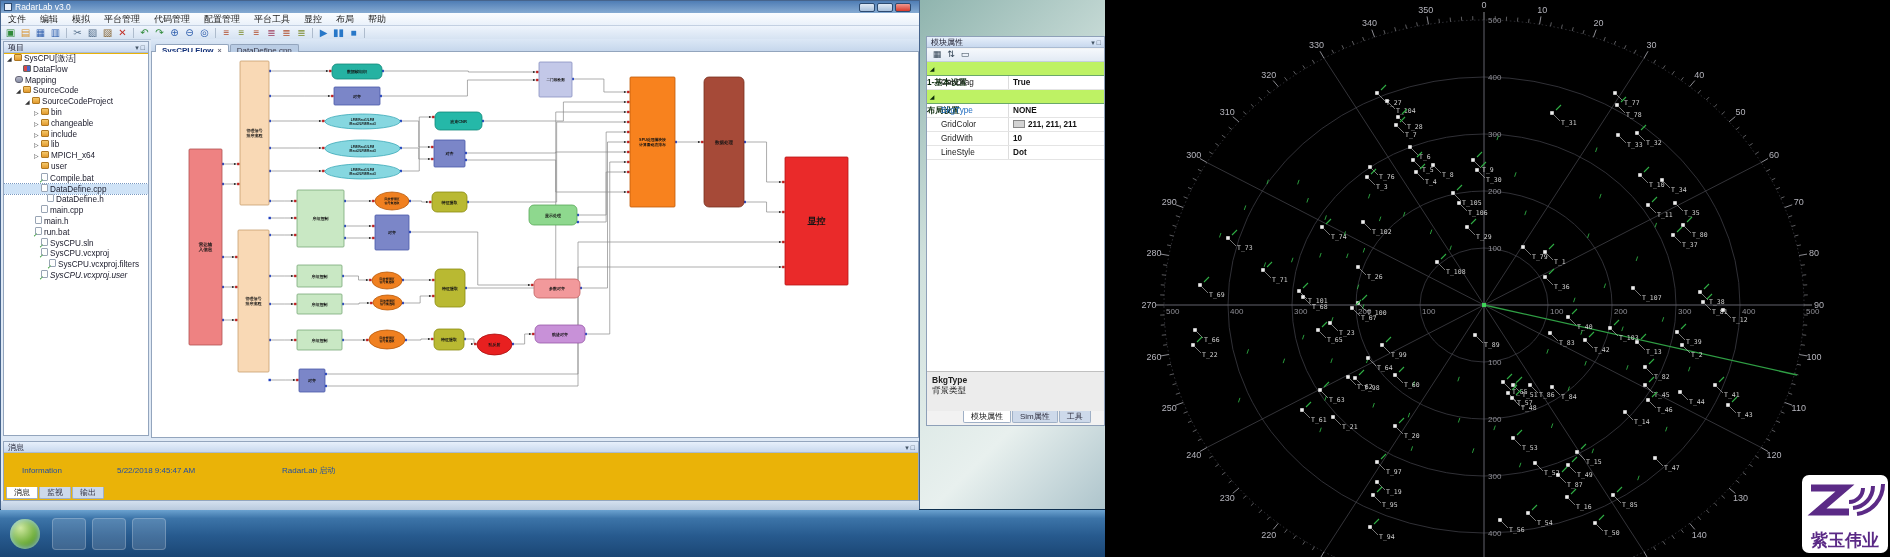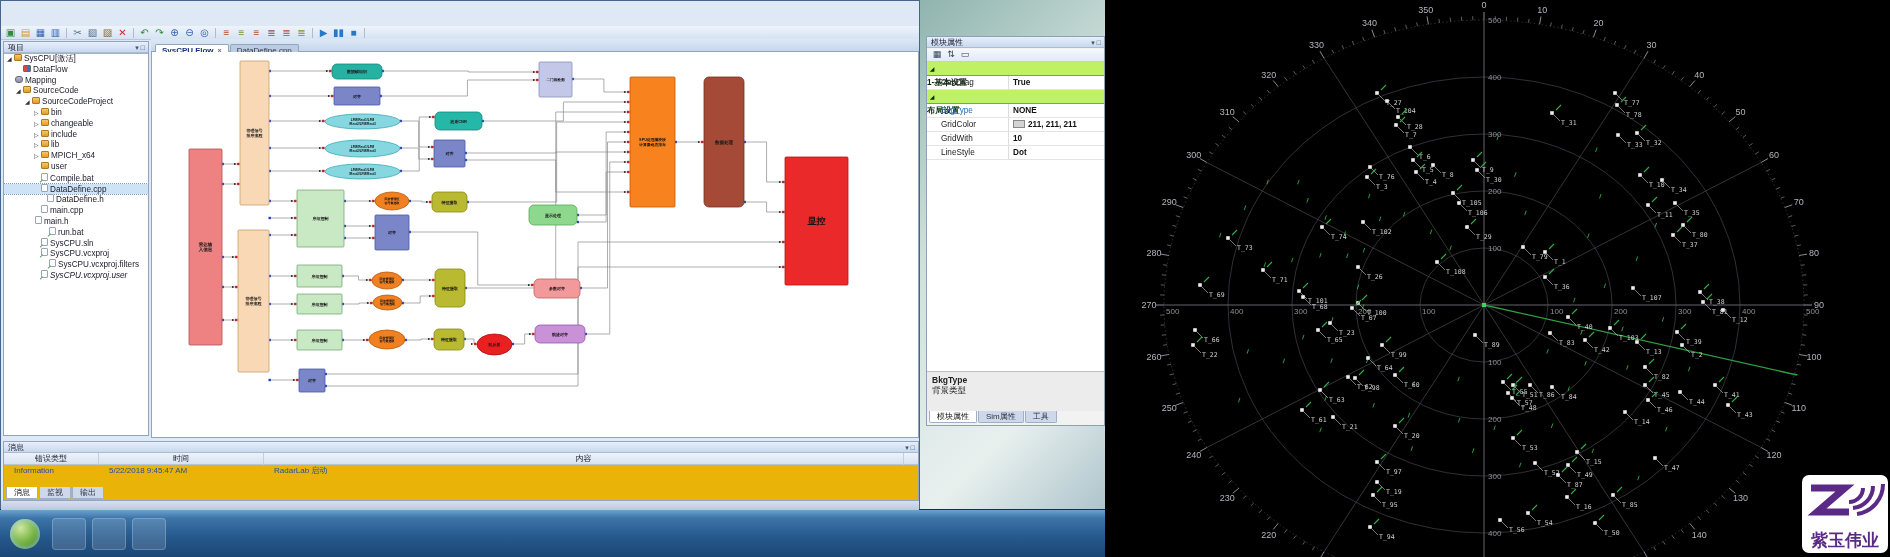--- a/index.html
+++ b/index.html
@@ -55,21 +55,21 @@
     border-bottom:1px solid #93a5bd;white-space:nowrap;padding-left:4px;}
   .tab{display:inline-block;height:13px;line-height:12px;font-size:8px;padding:0 6px;margin-right:1px;
     border:1px solid #93a5bd;border-bottom:none;border-radius:2px 2px 0 0;background:#b9cce4;color:#334;}
   .tab.active{background:#fff;color:#14327a;font-weight:bold;}
   .tab .tx{margin-left:4px;color:#667;font-size:7px;}
   #canvas{left:150px;top:51px;width:768px;height:386px;background:#fff;border:1px solid #93a5bd;border-top:none;}
   
   #msg-table-head{position:absolute;left:0;top:11px;right:0;height:12px;background:linear-gradient(#eef3fa,#d7e2f0);
     border-bottom:1px solid #b6c4d8;font-size:8px;color:#223;line-height:12px;}
   .mcol{display:inline-block;border-right:1px solid #c2cfe0;height:12px;text-align:center;}
-  .mrow{position:absolute;left:4px;top:23px;height:11px;font-size:8px;line-height:11px;color:#1f4ea8;width:100%;}
+  .mrow{position:absolute;left:12px;top:23px;height:11px;font-size:8px;line-height:11px;color:#1f4ea8;width:100%;}
   .mrow span{display:inline-block;padding-left:6px;}
   .btabs{position:absolute;left:2px;bottom:1px;height:12px;font-size:8px;}
   .btab{display:inline-block;height:12px;line-height:11px;padding:0 7px;border:1px solid #9fb0c6;
     background:#cdd9ea;color:#334;margin-right:1px;border-radius:0 0 2px 2px;border-top:none;}
   .btab.active{background:#fff;color:#111;}
   #app-bottom-strip{left:0;top:500px;width:918px;height:9px;background:linear-gradient(#d4e0ef,#b9cade);}
   
   #props{left:926px;top:36px;width:179px;height:390px;background:#f2f2f2;border:1px solid #8ea0b8;}
   #props-toolbar{position:absolute;left:0;top:12px;width:100%;height:13px;background:linear-gradient(#f5f8fc,#e2eaf4);
     border-bottom:1px solid #c5d0de;font-size:9px;color:#345;padding-left:3px;}
@@ -79,37 +79,45 @@
   .prow.group{background:#bef264;font-weight:bold;color:#0a2a0a;border-bottom:1px solid #6aa86a;flex-direction:column;}
   .prow.group .parr{width:10px;text-align:center;font-size:6px;}
   .pkey{width:82px;padding-left:14px;border-right:1px solid #ddd;color:#222;overflow:hidden;}
   .pkey.selkey{color:#1f6cc0;}
   .pval{flex:1;padding-left:4px;font-weight:bold;color:#111;overflow:hidden;}
   .swatch{display:inline-block;width:12px;height:8px;background:#d3d3d3;border:1px solid #888;
     margin-right:3px;position:relative;top:1px;}
   #prop-desc{position:absolute;left:0;top:334px;width:100%;height:40px;background:#ececec;
     border-top:1px solid #c0c0c0;padding:3px 5px;font-size:8.5px;color:#222;}
   #prop-desc .dt{font-weight:bold;}
-  #props .btabs{bottom:2px;}
+  #props .btabs{bottom:2px;margin-left:34px;}
   
   #radar{left:1105px;top:0;width:785px;height:557px;background:#000;overflow:hidden;}
   svg text{user-select:none;}
 </style>
 </head>
 <body>
 
 <div id="desktop" class="abs"></div>
 <div id="taskbar" class="abs">
   <div class="orb"></div>
   <div class="task-ic" style="left:52px"></div>
   <div class="task-ic" style="left:92px"></div>
   <div class="task-ic" style="left:132px"></div>
 </div>
 
 <div id="app" class="abs">
+  <div id="titlebar" class="abs">
+    <span id="title-icon"></span>
+    <span id="title-text">RadarLab v3.0</span>
+    <span class="winbtn" style="right:44px"></span>
+    <span class="winbtn" style="right:26px"></span>
+    <span class="winbtn close" style="right:8px"></span>
+  </div>
+  <div id="menubar" class="abs"><div class="menu-item">文件</div><div class="menu-item">编辑</div><div class="menu-item">模拟</div><div class="menu-item">平台管理</div><div class="menu-item">代码管理</div><div class="menu-item">配置管理</div><div class="menu-item">平台工具</div><div class="menu-item">显控</div><div class="menu-item">布局</div><div class="menu-item">帮助</div></div>
   <div id="toolbar" class="abs"><span class="tb-group"><span class="tbtn" style="color: rgb(47, 138, 58);">▣</span><span class="tbtn" style="color: rgb(216, 146, 42);">▤</span><span class="tbtn" style="color: rgb(47, 95, 174);">▦</span><span class="tbtn" style="color: rgb(47, 95, 174);">▥</span></span><span class="tb-sep"></span><span class="tb-group"><span class="tbtn" style="color: rgb(86, 112, 140);">✂</span><span class="tbtn" style="color: rgb(86, 112, 140);">▧</span><span class="tbtn" style="color: rgb(138, 106, 58);">▨</span><span class="tbtn" style="color: rgb(192, 48, 40);">✕</span></span><span class="tb-sep"></span><span class="tb-group"><span class="tbtn" style="color: rgb(47, 138, 58);">↶</span><span class="tbtn" style="color: rgb(47, 138, 58);">↷</span><span class="tbtn" style="color: rgb(47, 95, 174);">⊕</span><span class="tbtn" style="color: rgb(47, 95, 174);">⊖</span><span class="tbtn" style="color: rgb(47, 95, 174);">◎</span></span><span class="tb-sep"></span><span class="tb-group"><span class="tbtn" style="color: rgb(176, 74, 40);">≡</span><span class="tbtn" style="color: rgb(122, 138, 42);">≡</span><span class="tbtn" style="color: rgb(176, 74, 40);">≡</span><span class="tbtn" style="color: rgb(154, 58, 90);">≣</span><span class="tbtn" style="color: rgb(176, 74, 40);">≣</span><span class="tbtn" style="color: rgb(122, 138, 42);">≣</span></span><span class="tb-sep"></span><span class="tb-group"><span class="tbtn" style="color: rgb(40, 120, 200);">▶</span><span class="tbtn" style="color: rgb(40, 120, 200);">▮▮</span><span class="tbtn" style="color: rgb(40, 120, 200);">■</span></span><span class="tb-sep"></span></div>
 
   <div class="dock" style="left:2px;top:40px;width:146px;height:395px;">
     <div class="dock-head">
       <span>项目</span>
       <span class="dh-icons"><span>▾</span> <span>□</span></span>
     </div>
     <div id="tree">
         <div class="trow" style="padding-left: 3px;"><span class="tarrow">◢</span><span class="ticon folder"></span><span>SysCPU[激活]</span></div>
         <div class="trow" style="padding-left: 12px;"><span class="tarrow"></span><span class="ticon dataflow"></span><span>DataFlow</span></div>
@@ -120,21 +128,21 @@
         <div class="trow" style="padding-left: 30px;"><span class="tarrow">▷</span><span class="ticon folder"></span><span>changeable</span></div>
         <div class="trow" style="padding-left: 30px;"><span class="tarrow">▷</span><span class="ticon folder"></span><span>include</span></div>
         <div class="trow" style="padding-left: 30px;"><span class="tarrow">▷</span><span class="ticon folder"></span><span>lib</span></div>
         <div class="trow" style="padding-left: 30px;"><span class="tarrow">▷</span><span class="ticon folder"></span><span>MPICH_x64</span></div>
         <div class="trow" style="padding-left: 30px;"><span class="tarrow"></span><span class="ticon folder"></span><span>user</span></div>
         <div class="trow" style="padding-left: 30px;"><span class="tarrow"></span><span class="ticon file-check"><span class="chk">✓</span></span><span>Compile.bat</span></div>
         <div class="trow sel" style="padding-left: 30px;"><span class="tarrow"></span><span class="ticon file"></span><span>DataDefine.cpp</span></div>
         <div class="trow" style="padding-left: 36px;"><span class="tarrow"></span><span class="ticon file"></span><span>DataDefine.h</span></div>
         <div class="trow" style="padding-left: 30px;"><span class="tarrow"></span><span class="ticon file"></span><span>main.cpp</span></div>
         <div class="trow" style="padding-left: 24px;"><span class="tarrow"></span><span class="ticon file"></span><span>main.h</span></div>
-        <div class="trow" style="padding-left: 38px;"><span class="tarrow"></span><span class="ticon file-check"><span class="chk">✓</span></span><span>run.bat</span></div>
+        <div class="trow" style="padding-left: 24px;"><span class="tarrow"></span><span class="ticon file-check"><span class="chk">✓</span></span><span>run.bat</span></div>
         <div class="trow" style="padding-left: 30px;"><span class="tarrow"></span><span class="ticon file-check"><span class="chk">✓</span></span><span>SysCPU.sln</span></div>
         <div class="trow" style="padding-left: 30px;"><span class="tarrow"></span><span class="ticon file-check"><span class="chk">✓</span></span><span>SysCPU.vcxproj</span></div>
         <div class="trow" style="padding-left: 38px;"><span class="tarrow"></span><span class="ticon file-check"><span class="chk">✓</span></span><span>SysCPU.vcxproj.filters</span></div>
         <div class="trow" style="padding-left: 30px; font-style: italic;"><span class="tarrow"></span><span class="ticon file-check"><span class="chk">✓</span></span><span>SysCPU.vcxproj.user</span></div>
       </div>
   </div>
 
   <div id="tabbar" class="abs"><div class="tab active"><span>SysCPU.Flow</span><span class="tx">×</span></div><div class="tab"><span>DataDefine.cpp</span></div></div>
   <div id="canvas" class="abs">
     <svg id="flow-svg" width="766" height="384" viewBox="0 0 766 384">
@@ -463,21 +471,20 @@
           <text x="664.5" y="172.42" text-anchor="middle" font-size="9" fill="#141414" font-weight="bold"><tspan x="664.5" dy="0">显控</tspan></text>
         </g>
       </svg>
   </div>
 
   <div class="dock" style="left:2px;top:440px;width:916px;height:60px;">
     <div class="dock-head">
       <span>消息</span>
       <span class="dh-icons"><span>▾</span> <span>□</span></span>
     </div>
-    <div id="msg-table-head"><span class="mcol" style="width: 95px;">错误类型</span><span class="mcol" style="width: 165px;">时间</span><span class="mcol" style="width: 640px;">内容</span></div>
     <div id="msg-rows">
         <div class="mrow" style="top: 23px;"><span style="width: 95px;">Information</span><span style="width: 165px;">5/22/2018 9:45:47 AM</span><span style="width: 640px;">RadarLab 启动</span></div>
       </div>
     <div class="btabs" id="msg-tabs"><div class="btab active">消息</div><div class="btab">监视</div><div class="btab">输出</div></div>
   </div>
   <div id="app-bottom-strip" class="abs"></div>
 </div>
 
 <div id="props" class="abs">
   <div class="dock-head">

